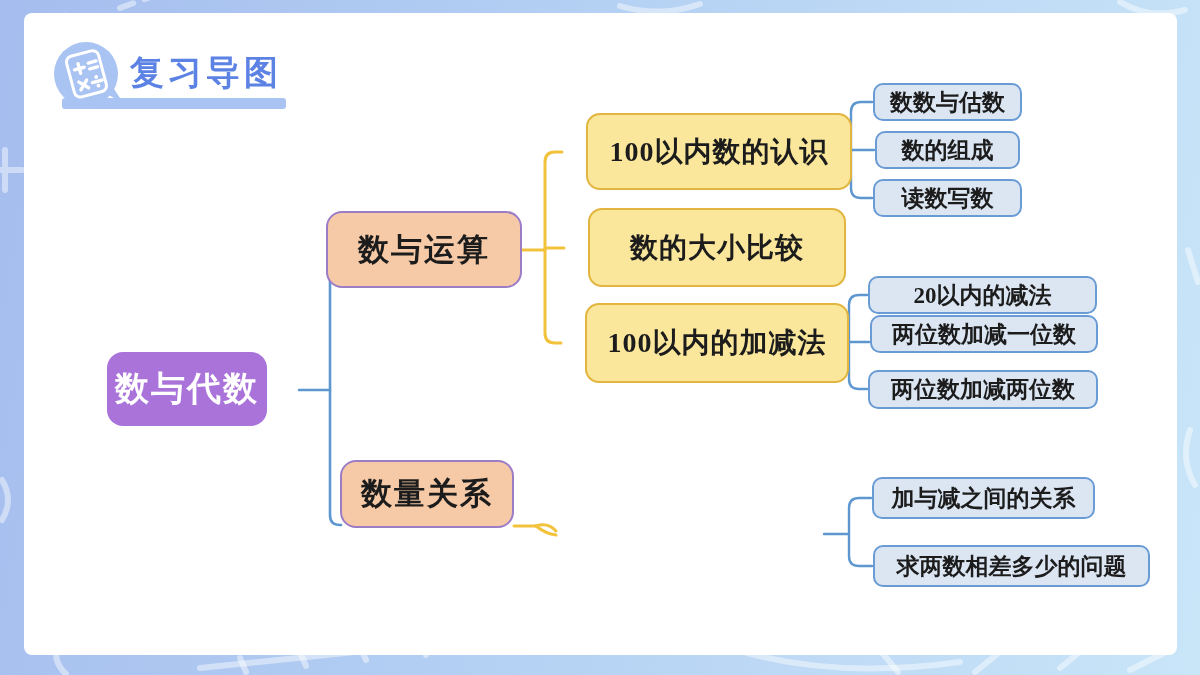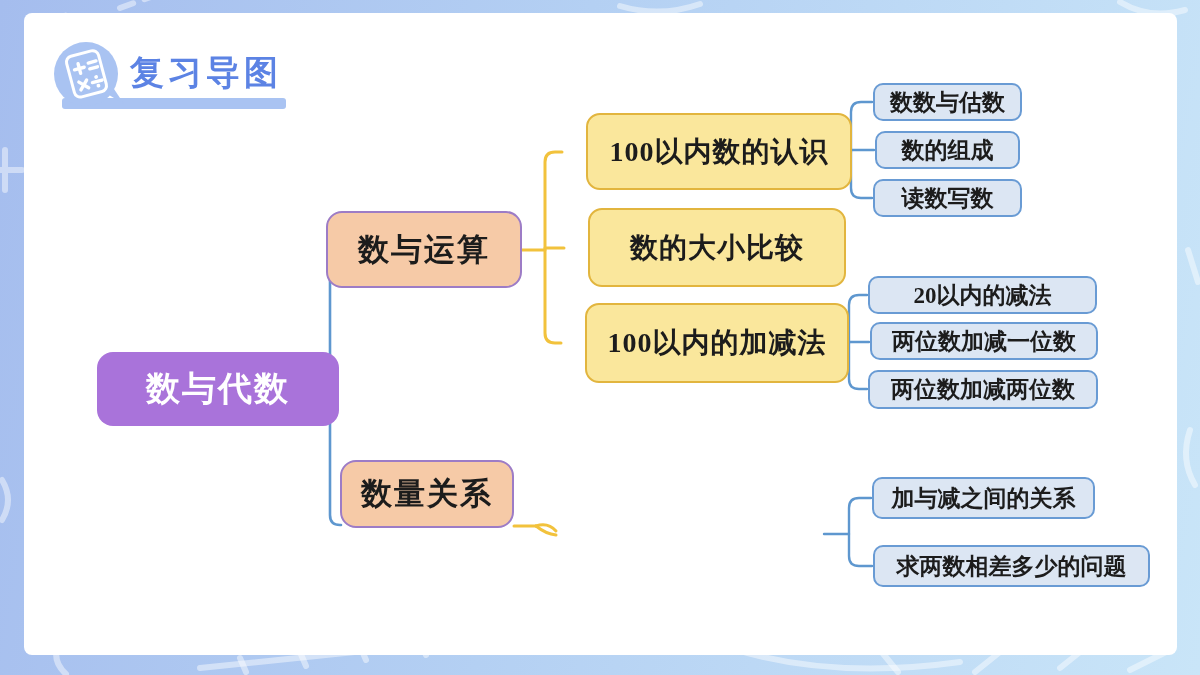--- a/index.html
+++ b/index.html
@@ -97,33 +97,33 @@
       <path d="M867,295 H859 Q849,295 849,305 V379 Q849,389 859,389 H867"></path>
       <path d="M849,342 H869"></path>
     </g>
 
     <g stroke="#5e97cf" stroke-width="2.4" stroke-linecap="round">
       <path d="M824,534 H849"></path>
       <path d="M871,498 H859 Q849,498 849,508 V556 Q849,566 859,566 H872"></path>
     </g>
   </svg>
 
-  <div class="node node-root" style="left:97px;top:352px;width:242px;height:74px">数与代数</div>
+  <div class="node node-root" style="left:107px;top:352px;width:160px;height:74px">数与代数</div>
 
   <div class="node node-branch" style="left:326px;top:211px;width:196px;height:77px">数与运算</div>
   <div class="node node-branch" style="left:340px;top:460px;width:174px;height:68px">数量关系</div>
 
   <div class="node node-topic" style="left:563px;top:113px;width:266px;height:77px">100以内数的认识</div>
   <div class="node node-topic" style="left:565px;top:208px;width:258px;height:79px">数的大小比较</div>
   <div class="node node-topic" style="left:562px;top:303px;width:264px;height:80px">100以内的加减法</div>
 
   <div class="node node-leaf" style="left:873px;top:83px;width:149px;height:38px">数数与估数</div>
   <div class="node node-leaf" style="left:875px;top:131px;width:145px;height:38px">数的组成</div>
   <div class="node node-leaf" style="left:873px;top:179px;width:149px;height:38px">读数写数</div>
 
   <div class="node node-leaf" style="left:868px;top:276px;width:229px;height:38px">20以内的减法</div>
-  <div class="node node-leaf" style="left:870px;top:322px;width:228px;height:38px">两位数加减一位数</div>
+  <div class="node node-leaf" style="left:870px;top:315px;width:228px;height:38px">两位数加减一位数</div>
   <div class="node node-leaf" style="left:868px;top:370px;width:230px;height:39px">两位数加减两位数</div>
 
   <div class="node node-leaf" style="left:872px;top:477px;width:223px;height:42px">加与减之间的关系</div>
   <div class="node node-leaf" style="left:873px;top:545px;width:277px;height:42px">求两数相差多少的问题</div>
 
 </div>
 
 </body></html>

